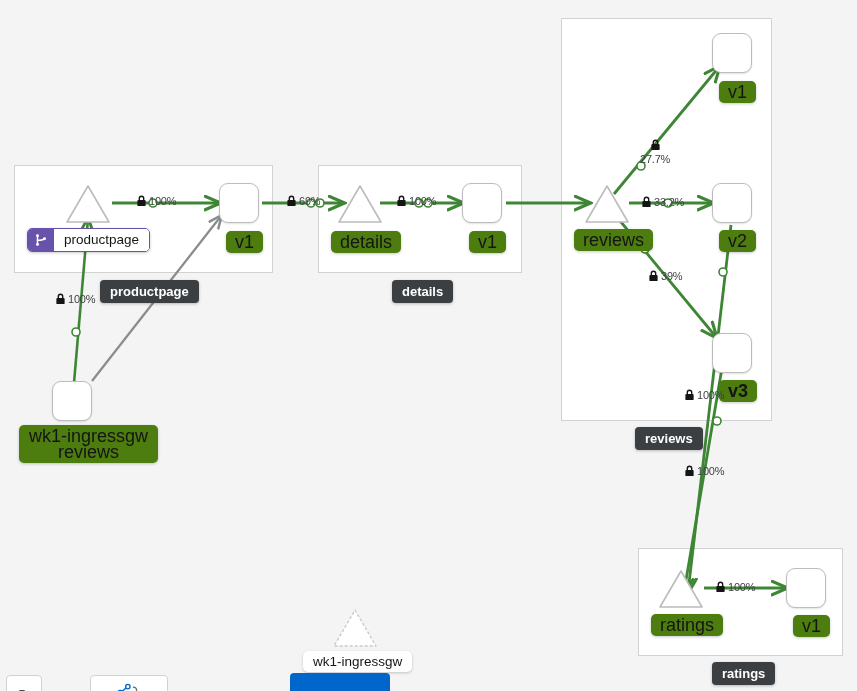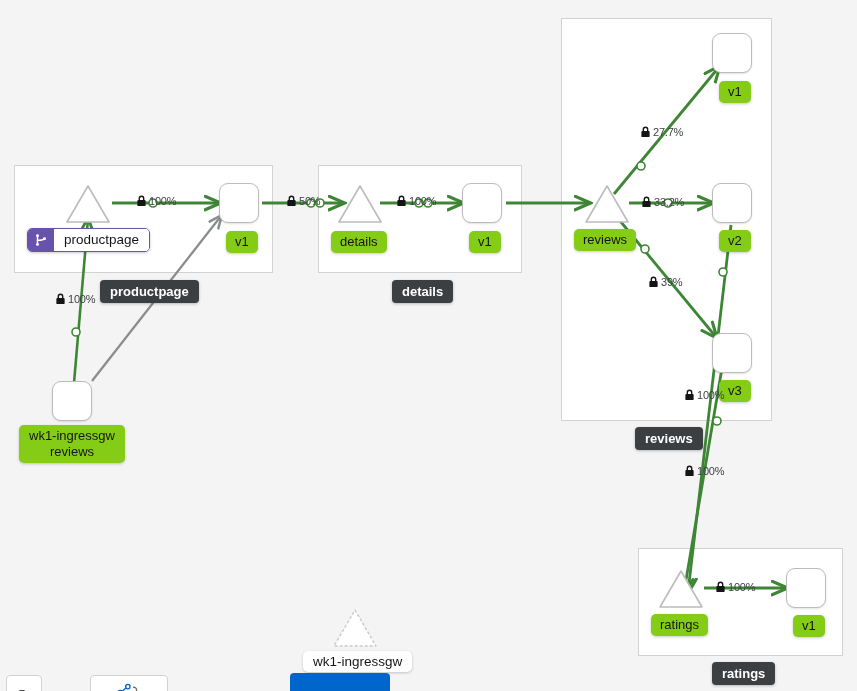--- a/index.html
+++ b/index.html
@@ -21,23 +21,23 @@
   
   .node{position:absolute;}
   .box-node{
     width:40px;height:40px;border-radius:9px;background:#fff;border:1.4px solid #bcbcbc;
     box-shadow:0 1px 2px rgba(0,0,0,.12);box-sizing:border-box;
   }
   .ghost-tri{position:absolute;}
 
   
   .nlabel{
-    position:absolute;background:#84cc16;border-radius:5px;
+    position:absolute;background:#4d7c0f;border-radius:5px;
     box-shadow:0 1px 3px rgba(0,0,0,.22);
-    padding:3px 9px;font-size:13px;color:#151515;white-space:nowrap;
+    padding:3px 9px;font-size:18px;color:#151515;white-space:nowrap;
     line-height:16px;text-align:center;
   }
   .nlabel.two{padding:3px 10px;}
 
   
   .vsbadge{
     position:absolute;display:flex;align-items:stretch;border-radius:5px;overflow:hidden;
     box-shadow:0 1px 3px rgba(0,0,0,.22);border:1px solid #6753ac;
   }
   .vsbadge .bicon{
@@ -175,21 +175,21 @@
   </div>
   <div class="nlabel" style="left:574px;top:229px;">reviews</div>
 
   <div class="node box-node" style="left:712px;top:33px;"></div>
   <div class="nlabel" style="left:719px;top:81px;">v1</div>
 
   <div class="node box-node" style="left:712px;top:183px;"></div>
   <div class="nlabel" style="left:719px;top:230px;">v2</div>
 
   <div class="node box-node" style="left:712px;top:333px;"></div>
-  <div class="nlabel" style="left:719px;top:380px;">v3</div>
+  <div class="nlabel" style="left:719px;top:380px;font-weight:bold;">v3</div>
 
   <div class="node" style="left:657px;top:568px;">
     <svg width="48" height="42">
       <polygon points="24,3 45,39 3,39" fill="#ffffff" stroke="#bcbcbc" stroke-width="1.6" stroke-linejoin="round"></polygon>
     </svg>
   </div>
   <div class="nlabel" style="left:651px;top:614px;">ratings</div>
 
   <div class="node box-node" style="left:786px;top:568px;"></div>
   <div class="nlabel" style="left:793px;top:615px;">v1</div>
@@ -221,48 +221,48 @@
       <path d="M3.6 5.5 V3.7 a2.4 2.4 0 0 1 4.8 0 V5.5" fill="none" stroke="#151515" stroke-width="1.5"></path>
     </svg>
     <span class="pct">100%</span>
   </div>
 
   <div class="elabel" style="left:286px;top:195px;">
     <svg width="11" height="12" viewBox="0 0 12 13">
       <rect x="1.5" y="5.5" width="9" height="6.5" rx="1" fill="#151515"></rect>
       <path d="M3.6 5.5 V3.7 a2.4 2.4 0 0 1 4.8 0 V5.5" fill="none" stroke="#151515" stroke-width="1.5"></path>
     </svg>
-    <span class="pct">50%</span>
+    <span class="pct">69%</span>
   </div>
 
   <div class="elabel" style="left:396px;top:195px;">
     <svg width="11" height="12" viewBox="0 0 12 13">
       <rect x="1.5" y="5.5" width="9" height="6.5" rx="1" fill="#151515"></rect>
       <path d="M3.6 5.5 V3.7 a2.4 2.4 0 0 1 4.8 0 V5.5" fill="none" stroke="#151515" stroke-width="1.5"></path>
     </svg>
     <span class="pct">100%</span>
   </div>
 
-  <div class="elabel" style="left:640px;top:126px;">
+  <div class="elabel" style="left:640px;top:139px;flex-direction:column;">
     <svg width="11" height="12" viewBox="0 0 12 13">
       <rect x="1.5" y="5.5" width="9" height="6.5" rx="1" fill="#151515"></rect>
       <path d="M3.6 5.5 V3.7 a2.4 2.4 0 0 1 4.8 0 V5.5" fill="none" stroke="#151515" stroke-width="1.5"></path>
     </svg>
     <span class="pct">27.7%</span>
   </div>
 
   <div class="elabel" style="left:641px;top:196px;text-align:center;">
     <svg width="11" height="12" viewBox="0 0 12 13">
       <rect x="1.5" y="5.5" width="9" height="6.5" rx="1" fill="#151515"></rect>
       <path d="M3.6 5.5 V3.7 a2.4 2.4 0 0 1 4.8 0 V5.5" fill="none" stroke="#151515" stroke-width="1.5"></path>
     </svg>
     <span class="pct">33.2%</span>
   </div>
 
-  <div class="elabel" style="left:648px;top:276px;">
+  <div class="elabel" style="left:648px;top:270px;">
     <svg width="11" height="12" viewBox="0 0 12 13">
       <rect x="1.5" y="5.5" width="9" height="6.5" rx="1" fill="#151515"></rect>
       <path d="M3.6 5.5 V3.7 a2.4 2.4 0 0 1 4.8 0 V5.5" fill="none" stroke="#151515" stroke-width="1.5"></path>
     </svg>
     <span class="pct">39%</span>
   </div>
 
   <div class="elabel" style="left:684px;top:389px;">
     <svg width="11" height="12" viewBox="0 0 12 13">
       <rect x="1.5" y="5.5" width="9" height="6.5" rx="1" fill="#151515"></rect>

